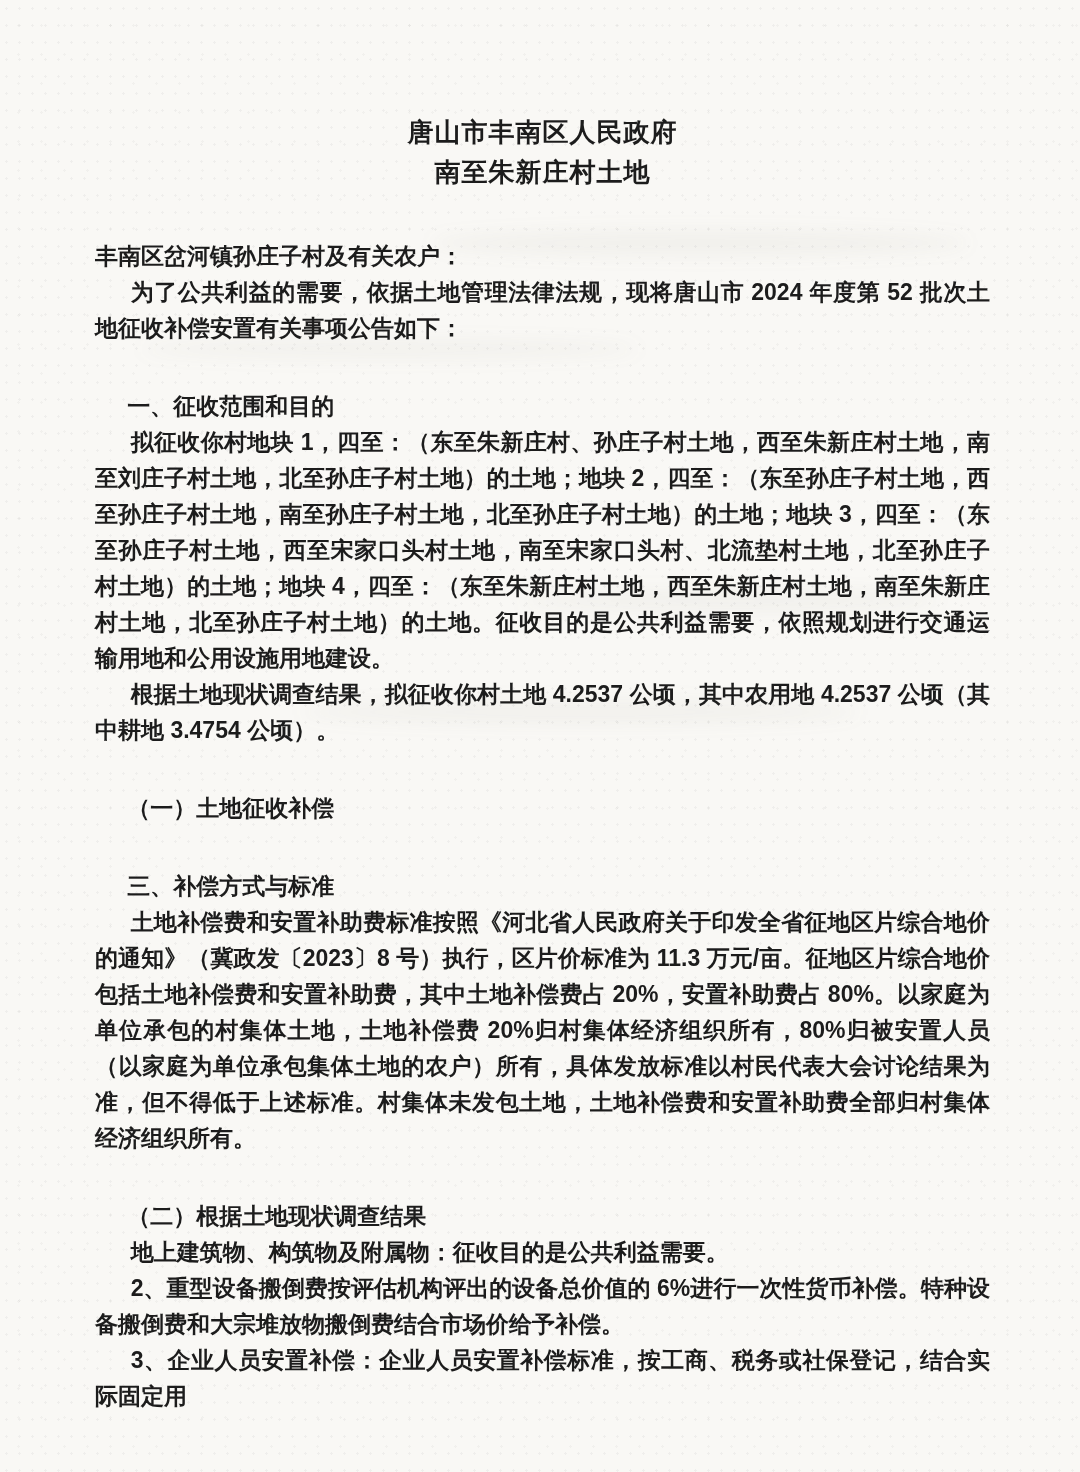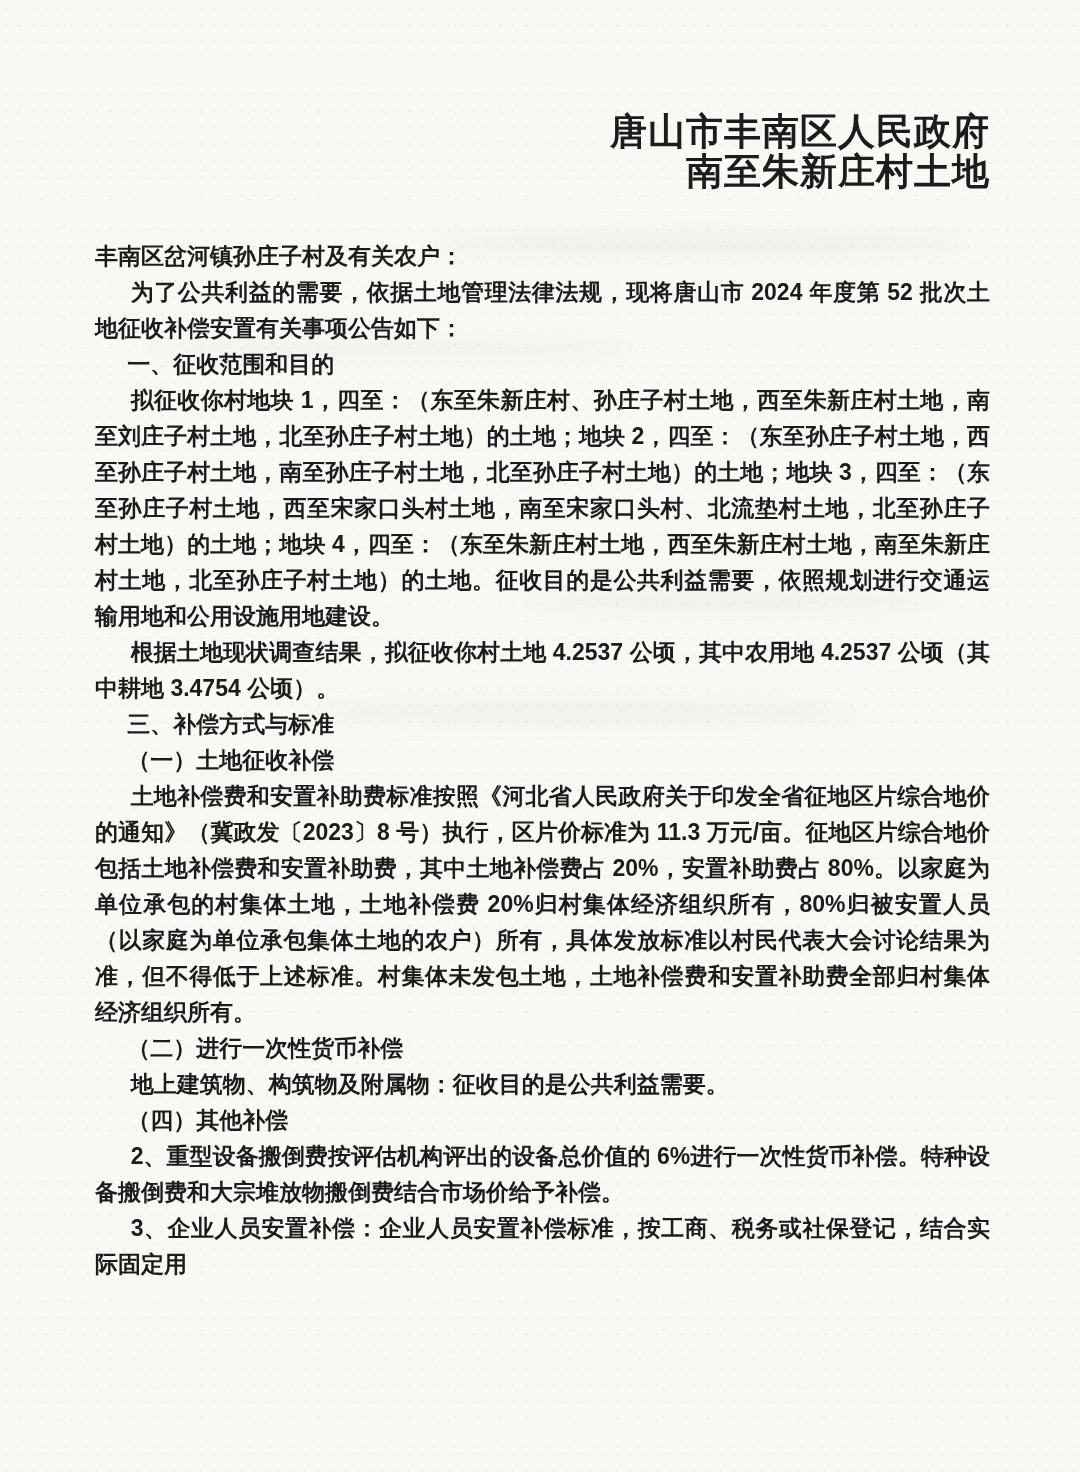--- a/index.html
+++ b/index.html
@@ -44,42 +44,43 @@
   .artifact-3 { left: 300px; top: 700px; width: 560px; height: 24px; }
   .artifact-4 { left: 140px; top: 340px; width: 500px; height: 18px; }
 
   .content {
     position: absolute;
     left: 95px;
     top: 112px;
     width: 895px;
   }
   .doc-title {
-    text-align: right;
-    font-size: 37px;
+    text-align: center;
+    font-size: 26px;
     font-weight: 700;
     line-height: 40px;
     letter-spacing: 1px;
   }
   .doc-body {
     margin-top: 46px;
     font-size: 23px;
     font-weight: 600;
     line-height: 36px;
     text-align: justify;
   }
   .doc-body p {
     margin: 0;
     padding: 0;
   }
   p.plain  { text-indent: 0; }
   p.indent { text-indent: 1.55em; }
   p.heading {
     text-indent: 1.4em;
     font-weight: 700;
+    margin-top: 42px;
   }
 </style>
 </head>
 <body>
 
 <div class="page">
 
   <div class="scan-artifact artifact-1"></div>
   <div class="scan-artifact artifact-2"></div>
   <div class="scan-artifact artifact-3"></div>
@@ -91,24 +92,23 @@
       <div>唐山市丰南区人民政府</div>
       <div>南至朱新庄村土地</div>
     </div>
 
     <div class="doc-body">
       <p class="plain">丰南区岔河镇孙庄子村及有关农户：</p>
       <p class="indent">为了公共利益的需要，依据土地管理法律法规，现将唐山市 2024 年度第 52 批次土地征收补偿安置有关事项公告如下：</p>
       <p class="heading">一、征收范围和目的</p>
       <p class="indent">拟征收你村地块 1，四至：（东至朱新庄村、孙庄子村土地，西至朱新庄村土地，南至刘庄子村土地，北至孙庄子村土地）的土地；地块 2，四至：（东至孙庄子村土地，西至孙庄子村土地，南至孙庄子村土地，北至孙庄子村土地）的土地；地块 3，四至：（东至孙庄子村土地，西至宋家口头村土地，南至宋家口头村、北流垫村土地，北至孙庄子村土地）的土地；地块 4，四至：（东至朱新庄村土地，西至朱新庄村土地，南至朱新庄村土地，北至孙庄子村土地）的土地。征收目的是公共利益需要，依照规划进行交通运输用地和公用设施用地建设。</p>
       <p class="indent">根据土地现状调查结果，拟征收你村土地 4.2537 公顷，其中农用地 4.2537 公顷（其中耕地 3.4754 公顷）。</p>
+      <p class="heading">（一）土地征收补偿</p>
       <p class="heading">三、补偿方式与标准</p>
-      <p class="heading">（一）土地征收补偿</p>
       <p class="indent">土地补偿费和安置补助费标准按照《河北省人民政府关于印发全省征地区片综合地价的通知》（冀政发〔2023〕8 号）执行，区片价标准为 11.3 万元/亩。征地区片综合地价包括土地补偿费和安置补助费，其中土地补偿费占 20%，安置补助费占 80%。以家庭为单位承包的村集体土地，土地补偿费 20%归村集体经济组织所有，80%归被安置人员（以家庭为单位承包集体土地的农户）所有，具体发放标准以村民代表大会讨论结果为准，但不得低于上述标准。村集体未发包土地，土地补偿费和安置补助费全部归村集体经济组织所有。</p>
-      <p class="heading">（二）进行一次性货币补偿</p>
+      <p class="heading">（二）根据土地现状调查结果</p>
       <p class="indent">地上建筑物、构筑物及附属物：征收目的是公共利益需要。</p>
-      <p class="heading">（四）其他补偿</p>
       <p class="indent">2、重型设备搬倒费按评估机构评出的设备总价值的 6%进行一次性货币补偿。特种设备搬倒费和大宗堆放物搬倒费结合市场价给予补偿。</p>
       <p class="indent">3、企业人员安置补偿：企业人员安置补偿标准，按工商、税务或社保登记，结合实际固定用</p>
     </div>
 
   </div>
 </div>
 
 </body></html>

